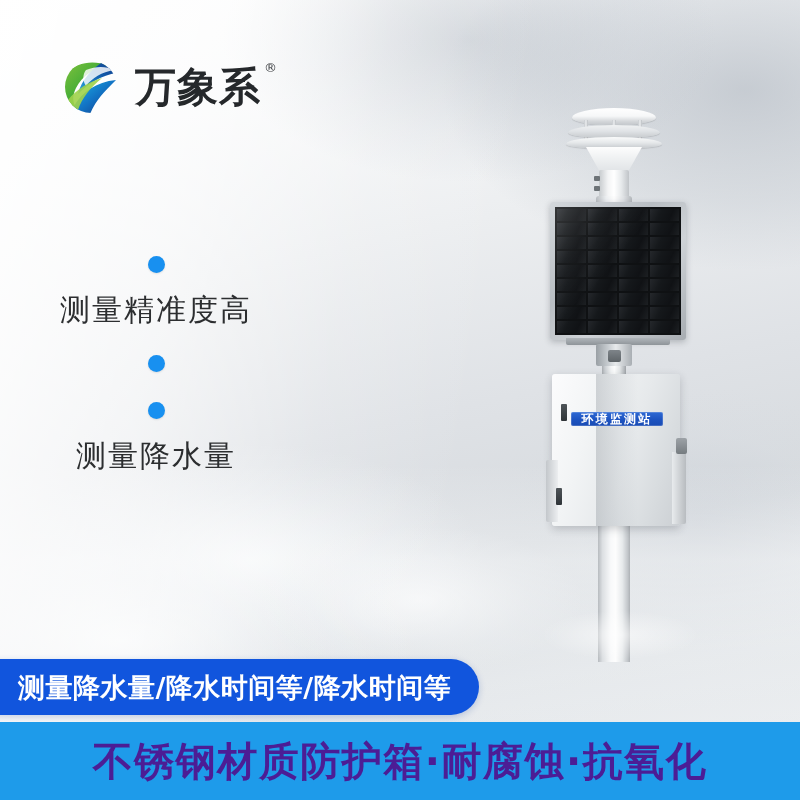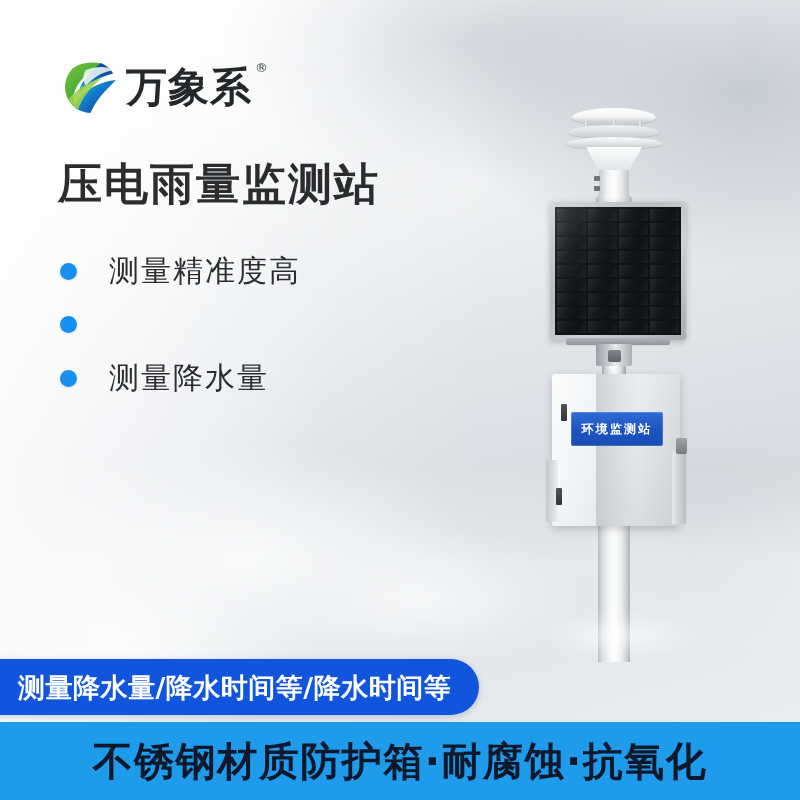--- a/index.html
+++ b/index.html
@@ -41,21 +41,21 @@
   .cloud-g{
     background:linear-gradient(to bottom,rgba(255,255,255,0) 58%,rgba(250,251,252,.42) 70%,rgba(238,241,243,.30) 82%,rgba(231,234,238,.2) 100%);
   }
   .haze-left{
     background:linear-gradient(100deg,rgba(255,255,255,.92) 0%,rgba(255,255,255,.62) 22%,rgba(255,255,255,.16) 42%,rgba(255,255,255,0) 58%);
   }
 
   
   .logo-row{
     position:absolute;left:60px;top:56px;
-    display:flex;align-items:center;gap:4px;justify-content:flex-end;
+    display:flex;align-items:center;gap:13px;justify-content:flex-end;
   }
   .logo-mark{
     position:relative;width:62px;height:62px;flex:none;
   }
   .logo-text{
     position:relative;
     font-family:"DejaVu Sans","Liberation Sans",sans-serif;
     font-size:41px;font-weight:700;color:#25282b;
     letter-spacing:1px;line-height:1;
     white-space:nowrap;
@@ -71,21 +71,21 @@
     font-size:44px;font-weight:700;color:#2a2c2e;
     letter-spacing:2px;line-height:1.08;
     white-space:nowrap;
   }
 
   
   .features{
     position:absolute;left:60px;top:256px;
     display:flex;flex-direction:column;gap:30px;
   }
-  .feature{display:flex;align-items:center;gap:32px;}
+  .feature{display:flex;align-items:center;gap:22px;flex-direction:column;}
   .dot{
     width:17px;height:17px;border-radius:50%;
     background:#1890f0;flex:none;
     box-shadow:0 1px 2px rgba(0,0,0,.10);
   }
   .feature-label{
     font-size:30px;font-weight:500;color:#2c2e30;
     letter-spacing:2px;line-height:1;white-space:nowrap;
   }
 
@@ -103,21 +103,21 @@
     letter-spacing:.5px;line-height:1;white-space:nowrap;
   }
 
   
   .bottombar{
     position:absolute;left:0;right:0;bottom:0;height:78px;
     background:#1e9bea;
     display:flex;align-items:center;justify-content:center;
   }
   .bottombar-label{
-    font-size:40px;font-weight:700;color:#0f172a;
+    font-size:40px;font-weight:700;color:#4c1d95;
     letter-spacing:1.5px;line-height:1;white-space:nowrap;
   }
 
   
   .product{position:absolute;left:0;top:0;width:800px;height:800px;pointer-events:none;}
 
   
   .mast{
     position:absolute;left:602px;top:170px;width:24px;height:490px;
     background:linear-gradient(to right,#a9adb1 0%,#c9cdd1 12%,#f2f4f5 38%,#fbfcfc 52%,#e3e6e8 74%,#b6babe 92%,#9ea2a6 100%);
@@ -232,21 +232,21 @@
     position:absolute;width:6px;height:17px;
     background:linear-gradient(to bottom,#4e5458,#2f3438);
     border-radius:1px;
   }
   .side-knob{
     position:absolute;left:676px;top:438px;width:11px;height:16px;
     background:linear-gradient(to bottom,#9da2a7,#767c80);
     border-radius:2px;
   }
   .box-label{
-    position:absolute;left:571px;top:412px;width:92px;height:34px;
+    position:absolute;left:571px;top:412px;width:92px;height:14px;
     background:linear-gradient(to bottom,#2f6ad4 0%,#1d53c0 55%,#1a4cb4 100%);
     border-radius:2px;
     display:flex;align-items:center;justify-content:center;
     box-shadow:inset 0 0 0 1px rgba(255,255,255,.18);
   }
   .box-label-text{
     color:#ffffff;font-size:12px;font-weight:700;
     letter-spacing:2.2px;line-height:1;white-space:nowrap;
   }
   .ground-haze{
@@ -387,21 +387,20 @@
           <path d="M8 44 C16 34,28 26,42 22 C30 32,22 42,18 54 C13 52,10 48,8 44 Z" fill="#9fd24a" opacity=".9"></path>
         </g>
       </svg>
     </div>
     <div class="logo-text">
       <span>万象系</span>
       <span class="logo-r">®</span>
     </div>
   </div>
 
-  <div class="title">压电雨量监测站</div>
 
   <div class="features">
     <div class="feature">
       <span class="dot"></span>
       <span class="feature-label">测量精准度高</span>
     </div>
     <div class="feature">
       <span class="dot"></span>
     </div>
     <div class="feature">

